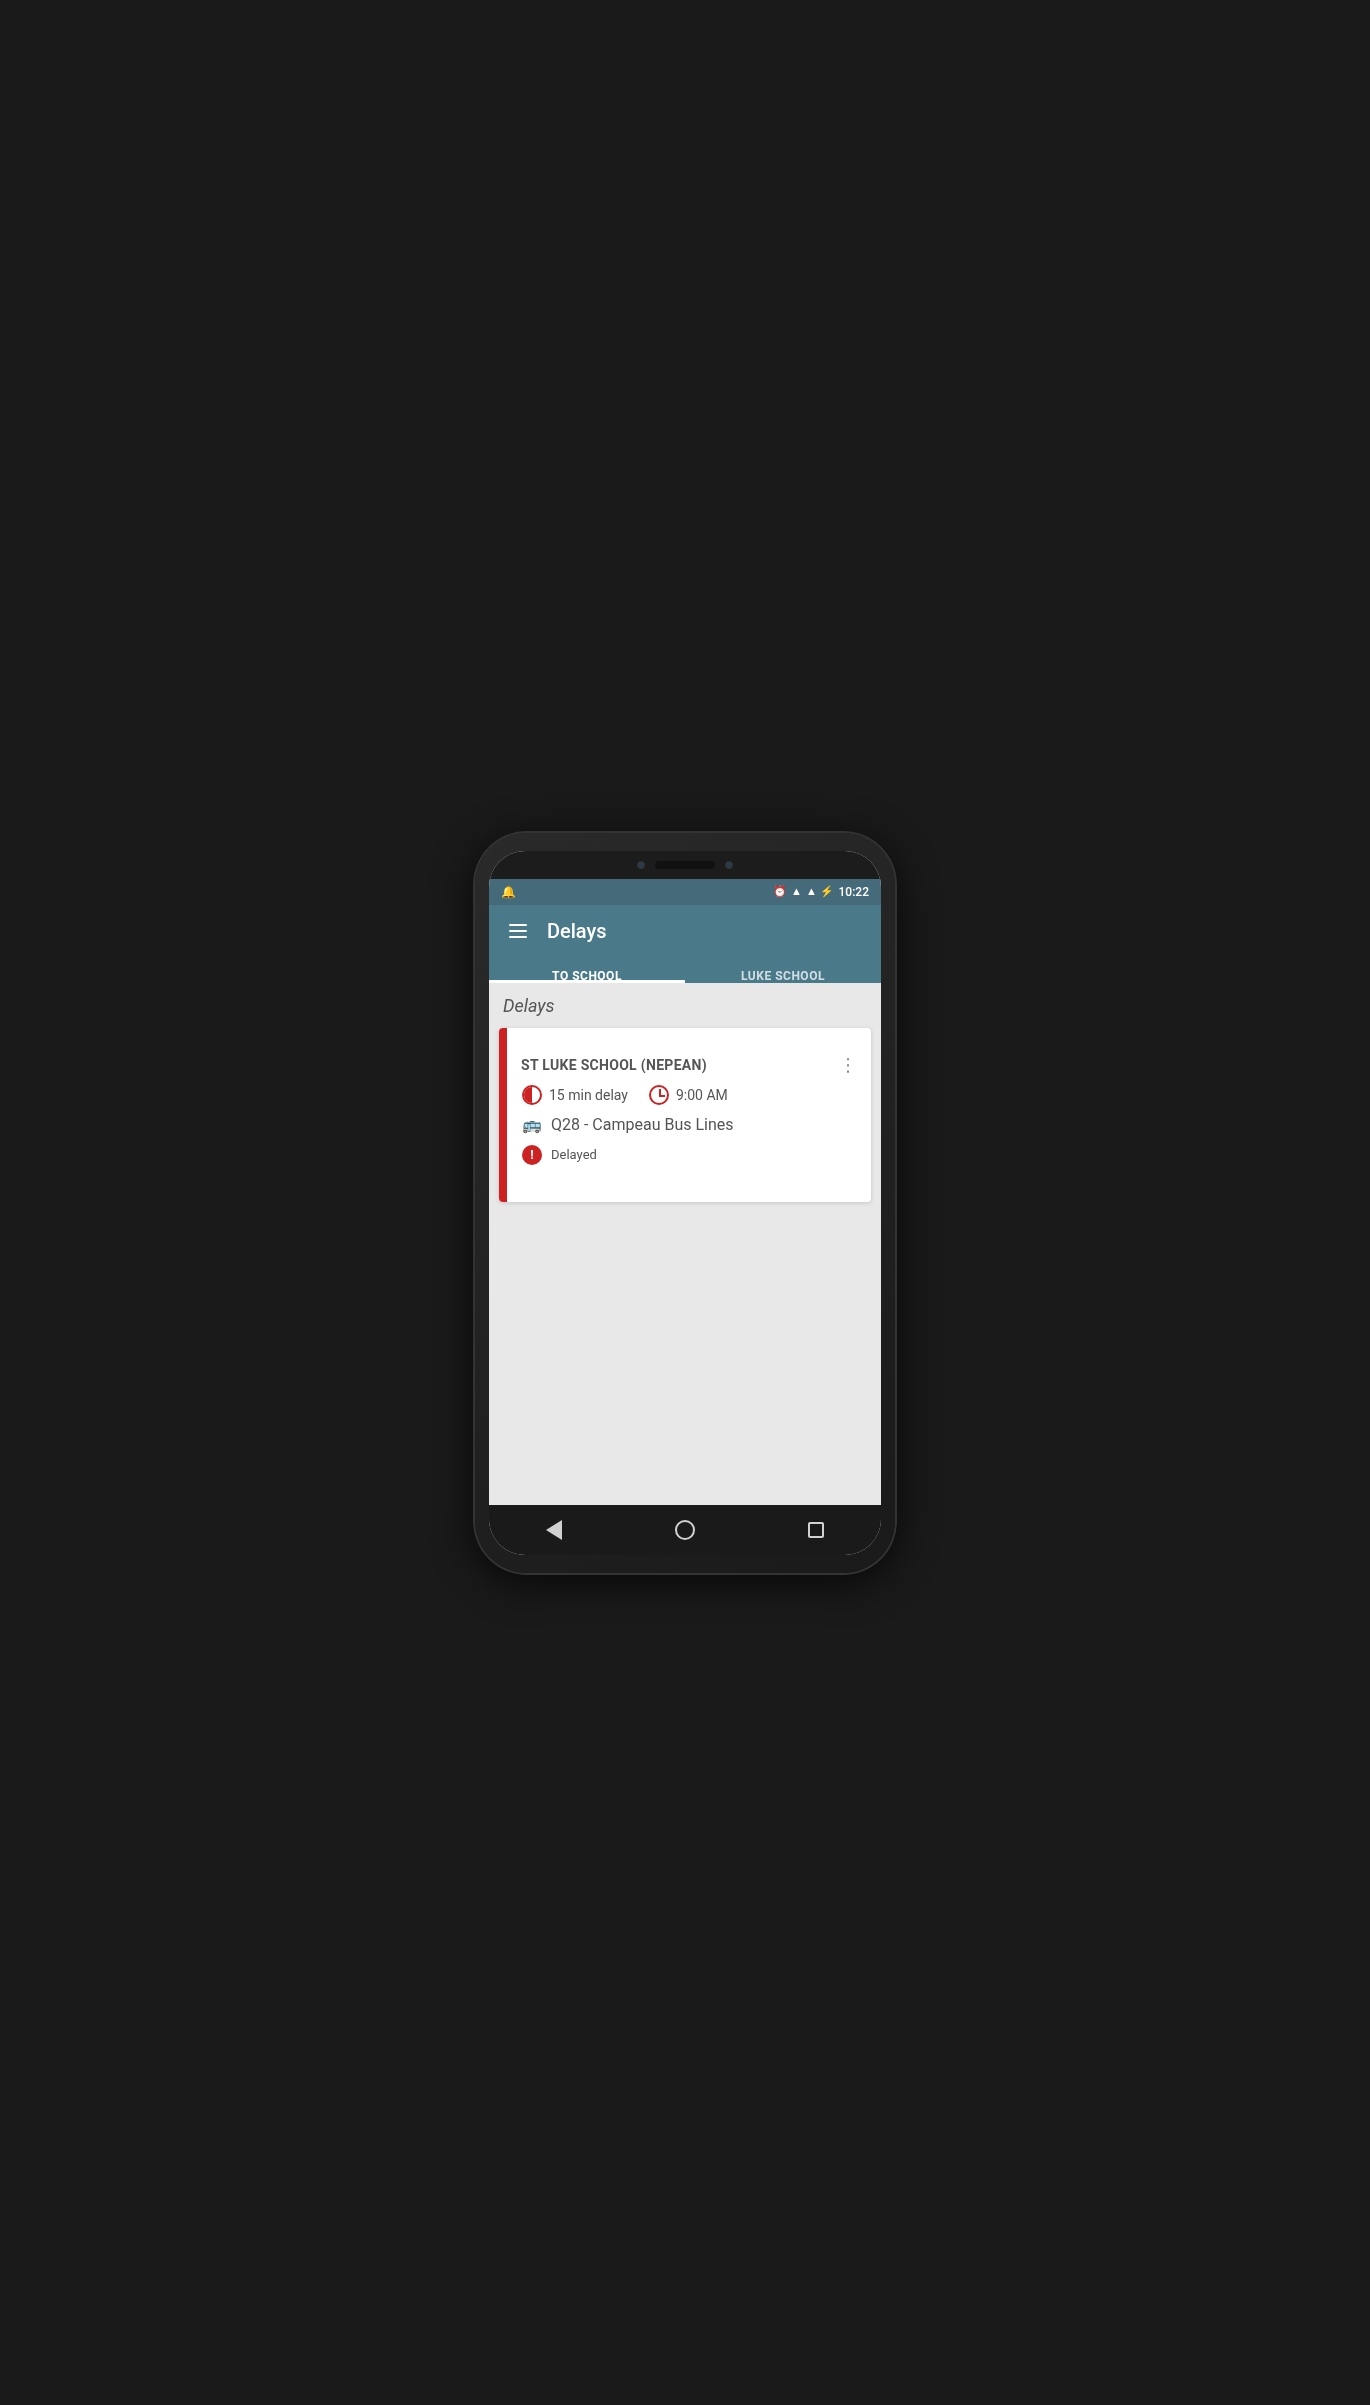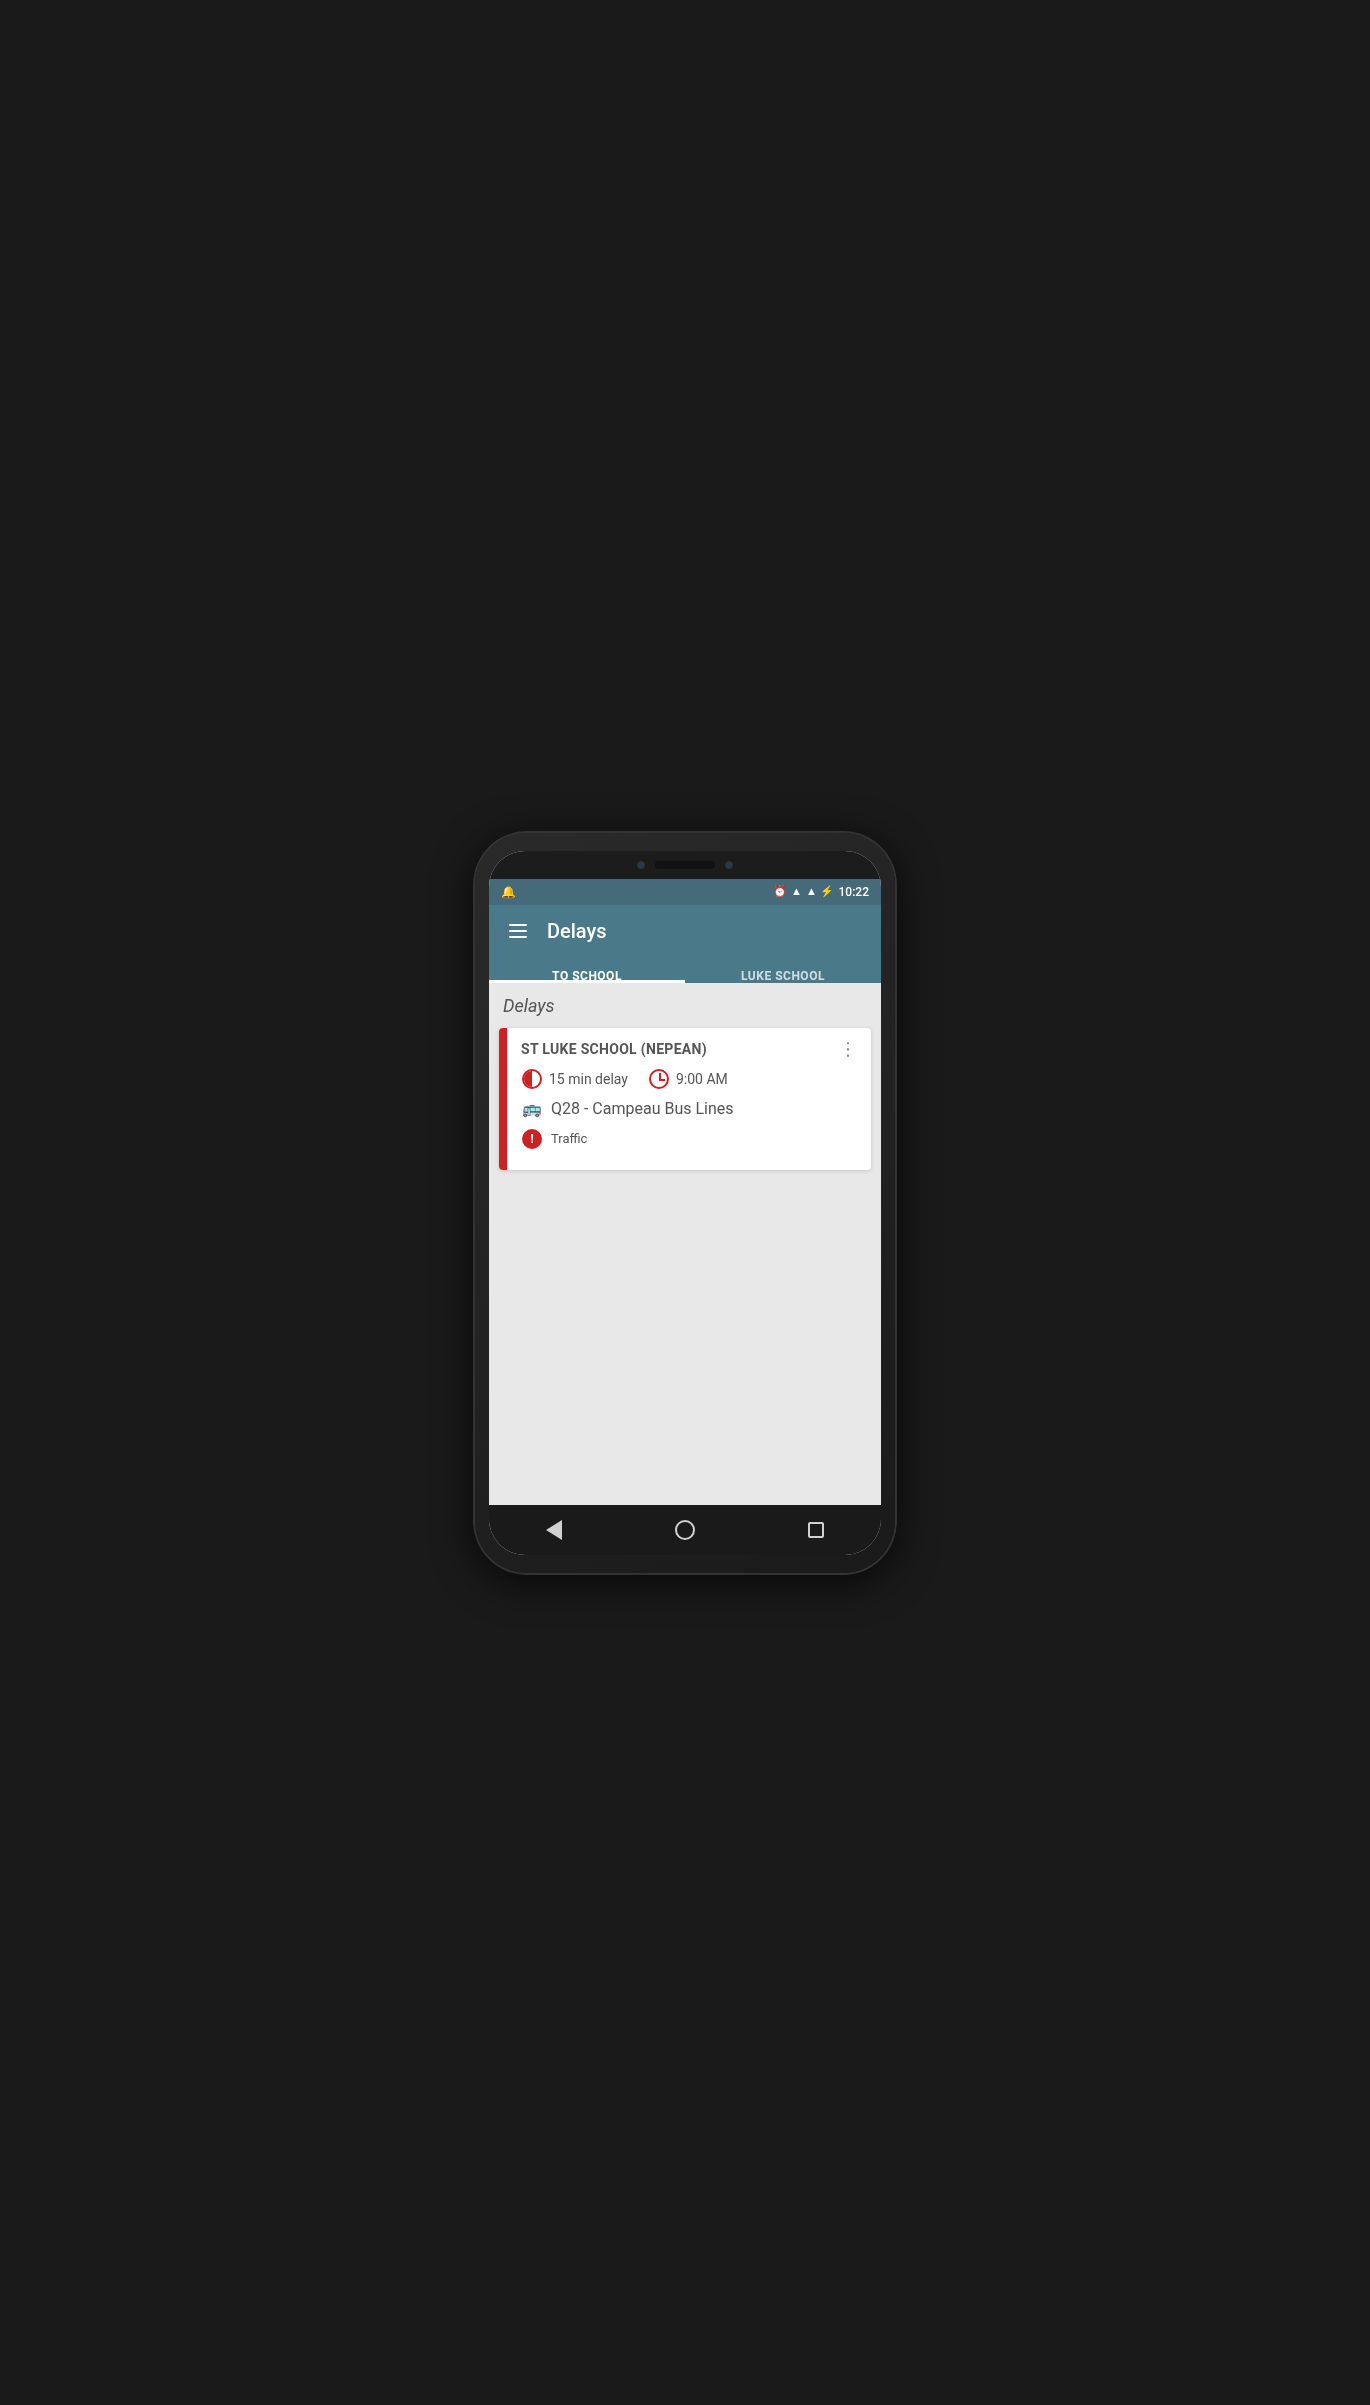--- a/index.html
+++ b/index.html
@@ -174,21 +174,21 @@
       display: flex;
       margin-bottom: 10px;
     }
     .card-left-bar {
       width: 8px;
       background: #cc2222;
       flex-shrink: 0;
     }
     .card-body {
       flex: 1;
-      padding: 12px 14px;
+      padding: 28px 14px;
     }
     .card-header {
       display: flex;
       align-items: center;
       justify-content: space-between;
       margin-bottom: 10px;
     }
     .school-name {
       font-size: 14px;
       font-weight: 700;
@@ -418,21 +418,21 @@
             <div class="card-icon">
               <span class="icon-bus">🚌</span>
             </div>
             <span class="bus-text">Q28 - Campeau Bus Lines</span>
           </div>
 
           <div class="card-row">
             <div class="card-icon">
               <div class="icon-alert">!</div>
             </div>
-            <span class="traffic-text">Traffic</span>
+            <span class="traffic-text">Delayed</span>
           </div>
 
         </div>
       </div>
     </div>
 
     <div class="bottom-nav">
       <div class="nav-btn">
         <div class="nav-back"></div>
       </div>

